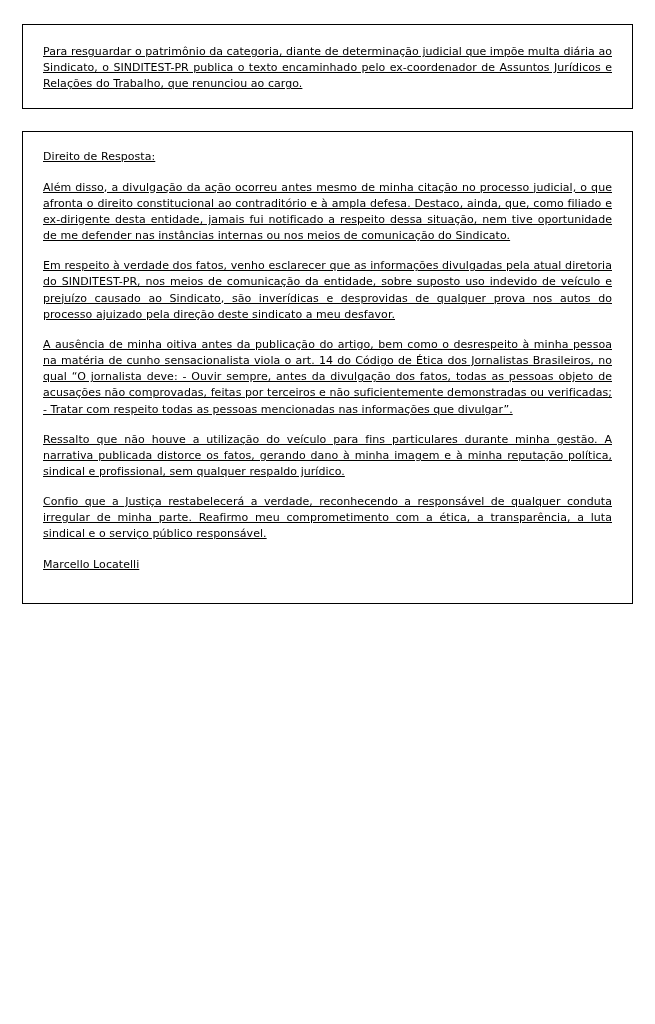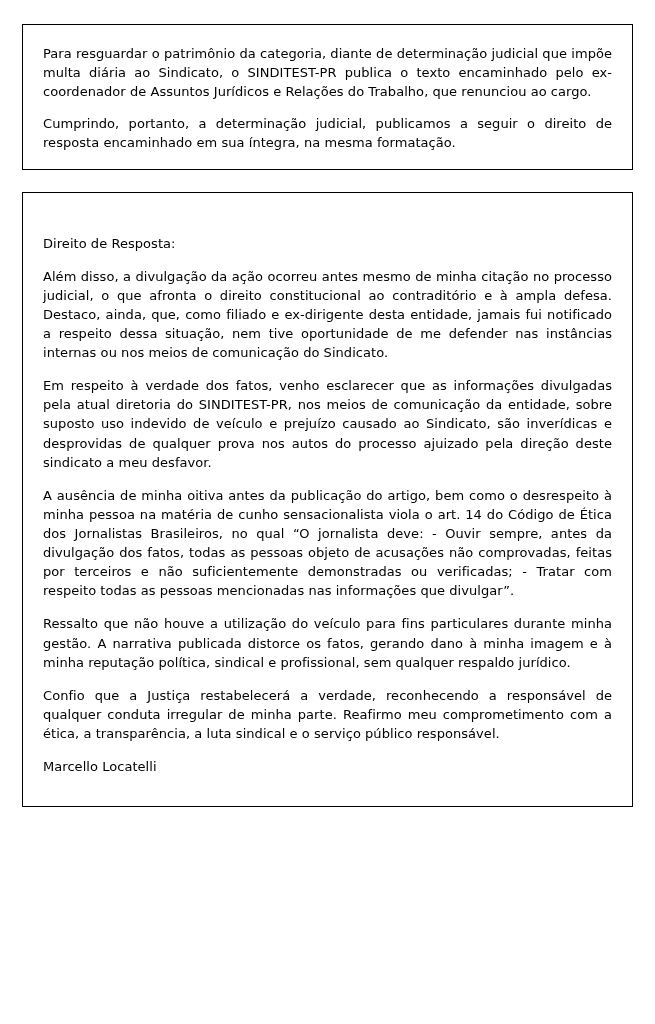--- a/index.html
+++ b/index.html
@@ -23,32 +23,32 @@
     flex-direction: column;
     gap: 22px;
   }
   .box {
     border: 1.5px solid #000000;
     box-sizing: border-box;
     padding: 17px 20px 14px 20px;
   }
   .box p {
     margin: 0 0 13px 0;
-    font-size: 13px;
+    font-size: 11px;
     line-height: 1.47;
     text-align: justify;
     text-justify: inter-word;
     letter-spacing: 0.05px;
+    text-decoration: underline;
   }
   .box p:last-child {
     margin-bottom: 0;
   }
   p.plain {
     text-align: left;
-    margin-top: 24px;
   }
   #box-top {
     padding-top: 19px;
     padding-bottom: 16px;
   }
   #box-bottom {
     padding-top: 17px;
     padding-bottom: 16px;
   }
   #box-bottom p {
@@ -58,21 +58,20 @@
     margin-top: 4px !important;
   }
 </style>
 </head>
 <body>
 
 <div class="page">
 
   <section class="box" id="box-top">
     <p>Para resguardar o patrimônio da categoria, diante de determinação judicial que impõe multa diária ao Sindicato, o SINDITEST-PR publica o texto encaminhado pelo ex-coordenador de Assuntos Jurídicos e Relações do Trabalho, que renunciou ao cargo.</p>
-    <p>Cumprindo, portanto, a determinação judicial, publicamos a seguir o direito de resposta encaminhado em sua íntegra, na mesma formatação.</p>
   </section>
 
   <section class="box" id="box-bottom">
     <p class="plain">Direito de Resposta:</p>
     <p>Além disso, a divulgação da ação ocorreu antes mesmo de minha citação no processo judicial, o que afronta o direito constitucional ao contraditório e à ampla defesa. Destaco, ainda, que, como filiado e ex-dirigente desta entidade, jamais fui notificado a respeito dessa situação, nem tive oportunidade de me defender nas instâncias internas ou nos meios de comunicação do Sindicato.</p>
     <p>Em respeito à verdade dos fatos, venho esclarecer que as informações divulgadas pela atual diretoria do SINDITEST-PR, nos meios de comunicação da entidade, sobre suposto uso indevido de veículo e prejuízo causado ao Sindicato, são inverídicas e desprovidas de qualquer prova nos autos do processo ajuizado pela direção deste sindicato a meu desfavor.</p>
     <p>A ausência de minha oitiva antes da publicação do artigo, bem como o desrespeito à minha pessoa na matéria de cunho sensacionalista viola o art. 14 do Código de Ética dos Jornalistas Brasileiros, no qual “O jornalista deve: - Ouvir sempre, antes da divulgação dos fatos, todas as pessoas objeto de acusações não comprovadas, feitas por terceiros e não suficientemente demonstradas ou verificadas; - Tratar com respeito todas as pessoas mencionadas nas informações que divulgar”.</p>
     <p>Ressalto que não houve a utilização do veículo para fins particulares durante minha gestão. A narrativa publicada distorce os fatos, gerando dano à minha imagem e à minha reputação política, sindical e profissional, sem qualquer respaldo jurídico.</p>
     <p>Confio que a Justiça restabelecerá a verdade, reconhecendo a responsável de qualquer conduta irregular de minha parte. Reafirmo meu comprometimento com a ética, a transparência, a luta sindical e o serviço público responsável.</p>
     <p class="plain signature">Marcello Locatelli</p>

